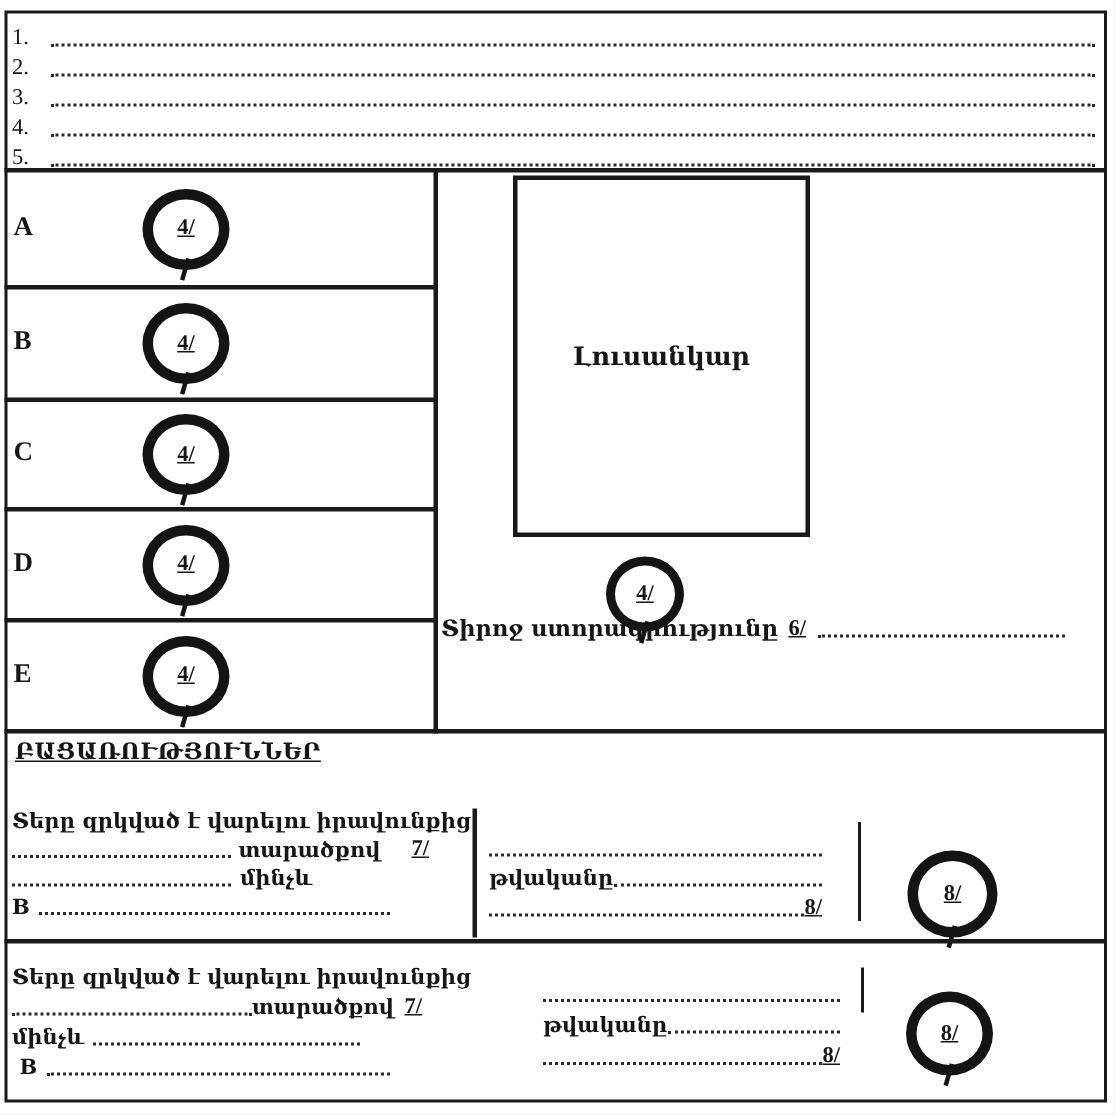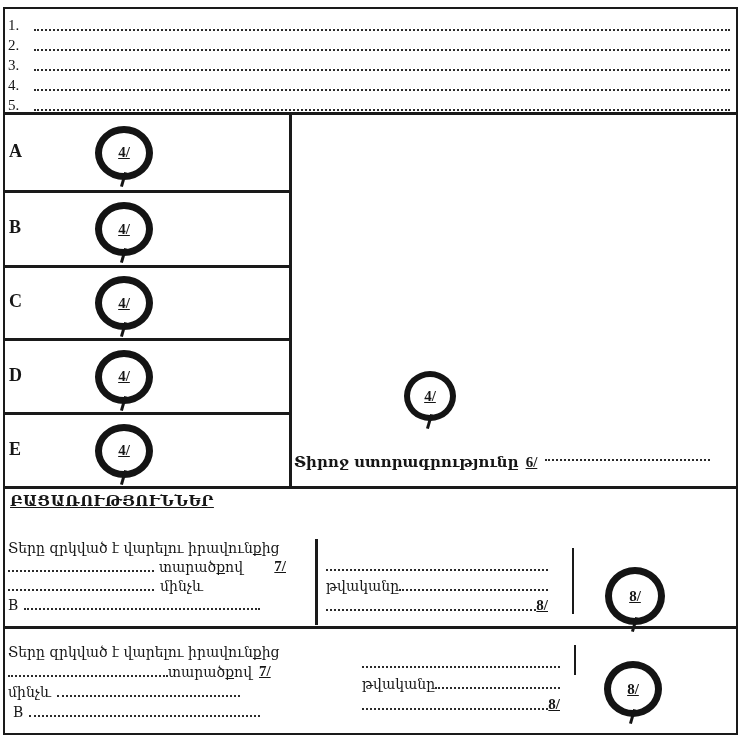--- a/index.html
+++ b/index.html
@@ -36,32 +36,32 @@
                background:#141414;transform:rotate(16deg);}
 
   
   .photo-box{position:absolute;left:342px;top:117px;width:198px;height:241px;
              box-sizing:border-box;border:3px solid #181818;
              display:flex;align-items:center;justify-content:center;}
   .photo-label{font-weight:bold;font-size:17px;}
   .photo-stamp{position:absolute;left:404px;top:371px;width:52px;height:50px;border-width:6px;}
 
   
-  .sig{position:absolute;left:294px;top:455px;width:416px;display:flex;align-items:flex-start;}
+  .sig{position:absolute;left:294px;top:412px;width:416px;display:flex;align-items:flex-end;}
   .sig .t{font-weight:bold;font-size:15px;line-height:1;white-space:nowrap;}
   .ref{font-family:"Liberation Serif","DejaVu Serif",serif;font-weight:bold;font-size:15px;
        text-decoration:underline;line-height:1;}
   .sig .ref{margin:0 8px 0 7px;}
 
   
   .exc-title{position:absolute;left:10px;top:492px;font-weight:bold;font-size:15px;
              letter-spacing:0.5px;text-decoration:underline;}
   .blk{position:absolute;}
   .l{display:flex;align-items:flex-end;}
-  .am{font-weight:normal;font-size:14px;line-height:1;white-space:nowrap;}
+  .am{font-weight:bold;font-size:14px;line-height:1;white-space:nowrap;}
   .sp{flex:1 1 auto;}
 </style>
 </head>
 <body>
 
 <div class="doc">
   <div class="frame"></div>
 
   <div class="top-lines">
     <div class="numline">
@@ -122,20 +122,23 @@
   </div>
   <div class="rowsep" style="top:412px;"></div>
   <div class="cat-row" style="top:415px;height:71px;">
     <span class="cat-letter">E</span>
     <div class="stamp cat">
       <span class="lbl">4/</span>
       <span class="tick"></span>
     </div>
   </div>
 
+  <div class="photo-box">
+    <span class="photo-label">Լուսանկար</span>
+  </div>
   <div class="stamp photo-stamp">
     <span class="lbl">4/</span>
     <span class="tick"></span>
   </div>
 
   <div class="sig">
     <span class="t">Տիրոջ ստորագրությունը</span>
     <span class="ref">6/</span>
     <span class="dots grow"></span>
   </div>

